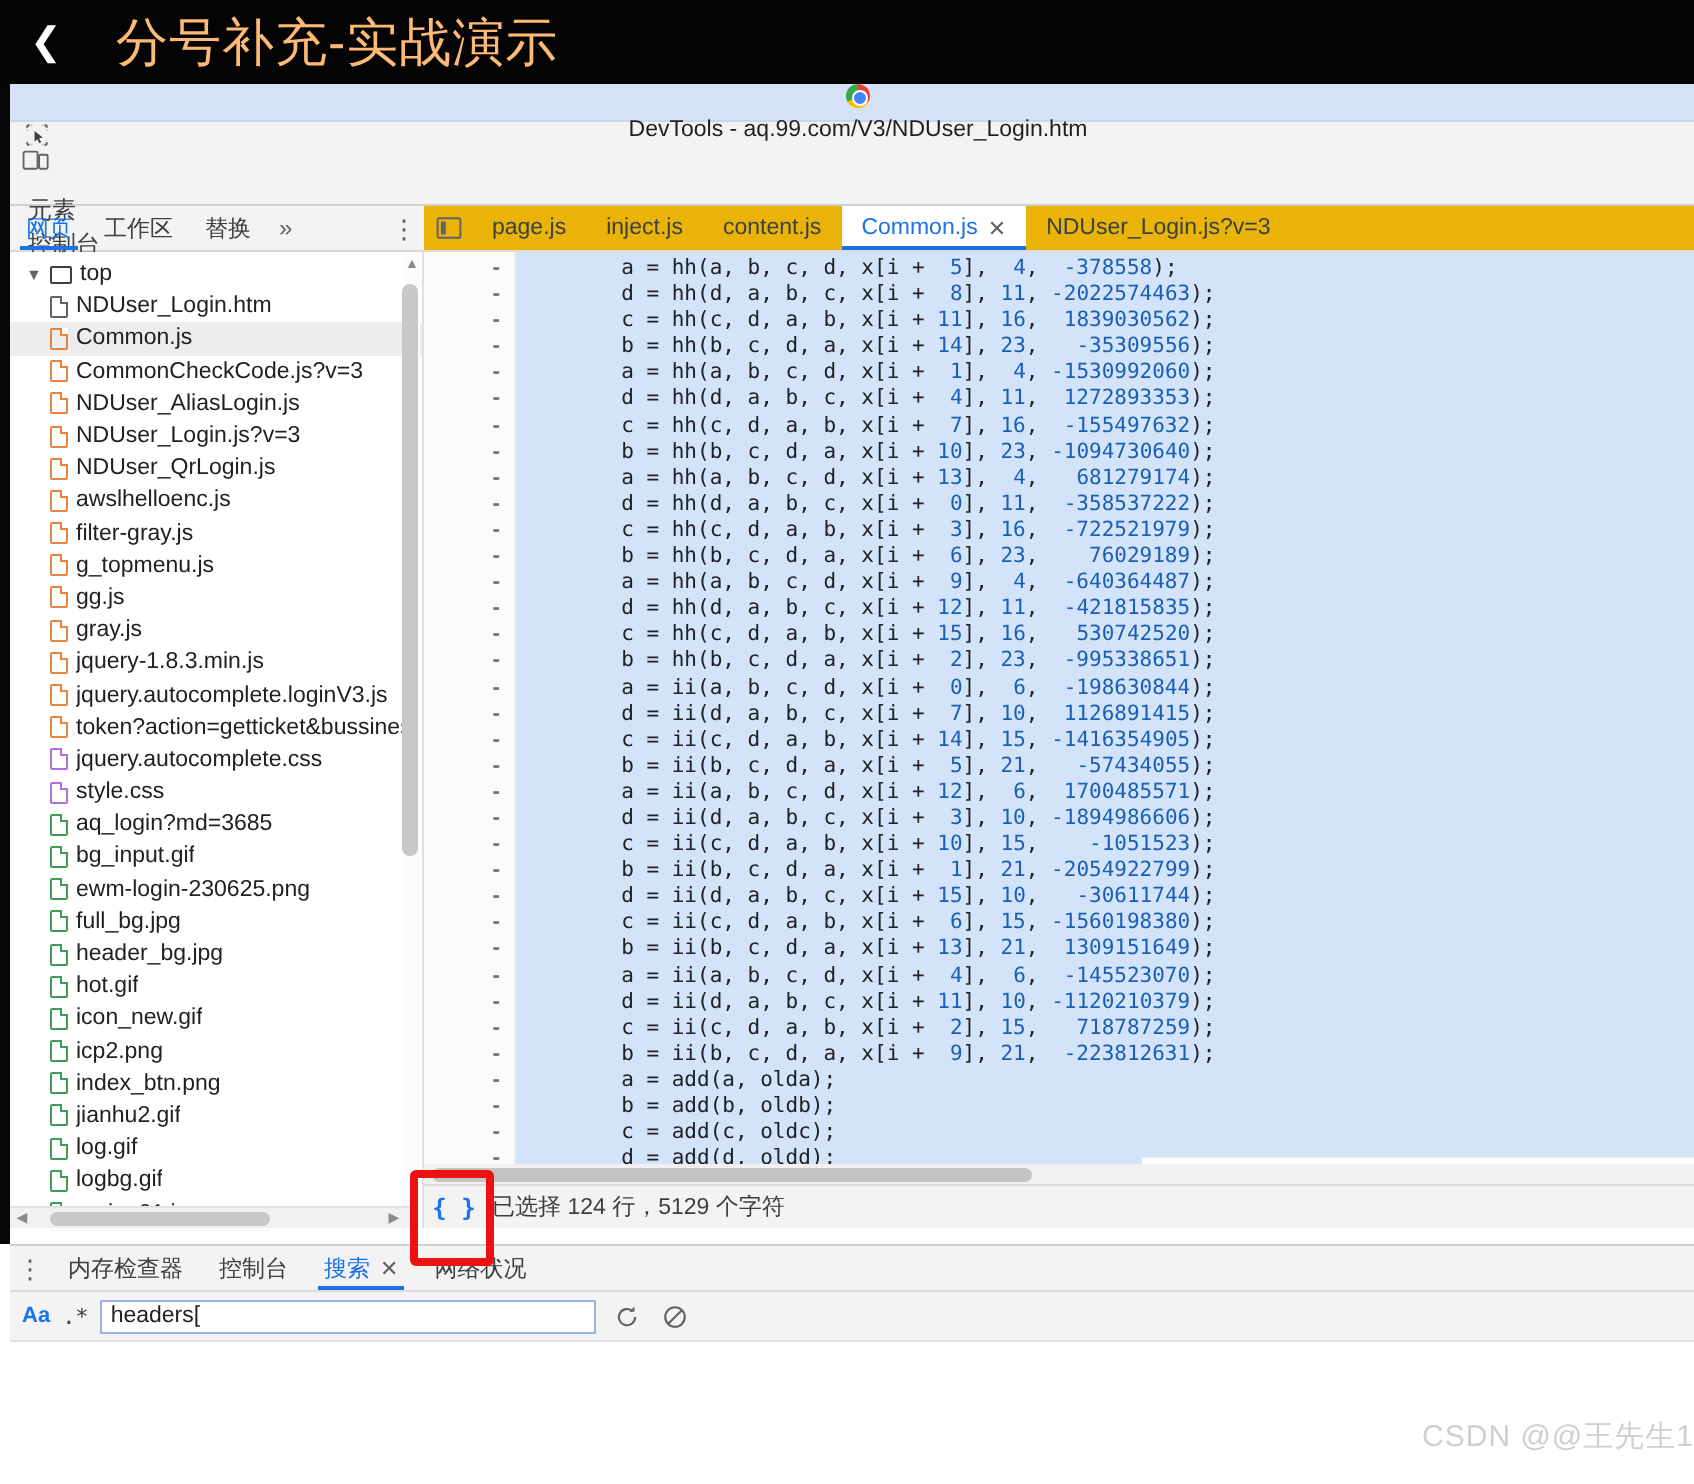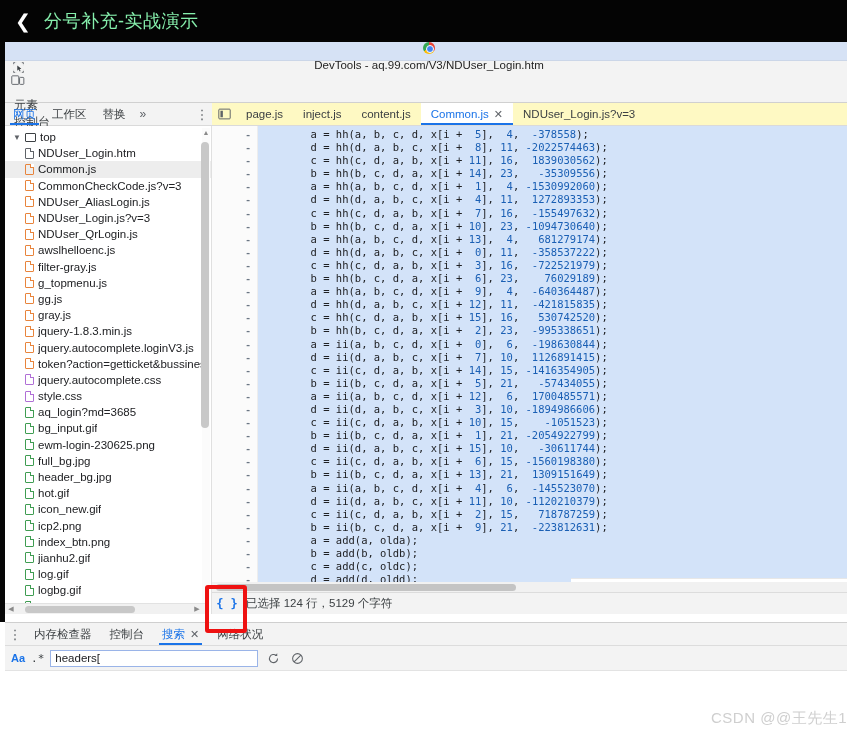--- a/index.html
+++ b/index.html
@@ -14,21 +14,21 @@
   
   .appbar {
     position: absolute; left: 0; top: 0; width: 847px; height: 42px;
     background: #040404; color: #ffffff;
     display: flex; align-items: center;
   }
   .appbar-back {
     width: 34px; height: 42px; display: flex; align-items: center;
     justify-content: center; font-size: 19px; color: #ffffff; padding-left: 12px;
   }
-  .appbar-title { font-size: 18px; color: #86efac; letter-spacing: 0.5px; margin-left: 10px; }
+  .appbar-title { font-size: 26px; color: #fdba74; letter-spacing: 0.5px; margin-left: 24px; }
 
   
   .leftframe {
     position:absolute; left:0; top:42px; width:5px; height:580px; background:#060606;
   }
 
   
   .devtools {
     position: absolute; left: 5px; top: 42px; width: 842px; height: 580px;
     background: #ffffff;
@@ -81,21 +81,21 @@
     display:flex; align-items:center; padding: 0 8px; font-size: 11.5px;
     color:#3c4043; position: relative; white-space: nowrap;
   }
   .sub-tab.active { color:#1a73e8; }
   .sub-tab.active::after {
     content:''; position:absolute; left:5px; right:5px; bottom:0; height:2px; background:#1a73e8;
   }
   .chev { font-size: 12px; color:#5f6368; padding: 0 6px; display:flex; align-items:center;}
   .kebab { width: 20px; display:flex; align-items:center; justify-content:center;
            color:#5f6368; font-size: 13px; letter-spacing:0; }
-  .editor-head { flex: 1; display:flex; align-items:stretch; background:#fef9c3; }
+  .editor-head { flex: 1; display:flex; align-items:stretch; background:#eab308; }
   .panel-toggle { width:24px; display:flex; align-items:center; justify-content:center; }
   .file-tab {
     display:flex; align-items:center; gap:5px; padding: 0 10px; font-size: 11.5px;
     color:#3c4043; position:relative; white-space:nowrap;
   }
   .file-tab.active { color:#1a73e8; background:#fff; }
   .file-tab.active::after {
     content:''; position:absolute; left:0; right:0; bottom:0; height:2px; background:#1a73e8;
   }
   .tab-close { font-size: 11px; color:#5f6368; }
@@ -213,21 +213,21 @@
   .drawer-tab.active::after {
     content:''; position:absolute; left:6px; right:6px; bottom:0; height:2px; background:#1a73e8;
   }
   .search-toolbar {
     height: 25px; display:flex; align-items:center; gap:6px; padding: 0 6px;
     background:#f3f3f3; border-bottom:1px solid #e3e3e3;
   }
   .tool-aa { color:#1a73e8; font-weight:700; font-size:11px; }
   .tool-regex { color:#3c4043; font-family:"DejaVu Sans Mono", monospace; font-size:11px;}
   .search-input {
-    width: 208px; height: 17px; border:1px solid #9ab4e8; background:#fff;
+    width: 248px; height: 17px; border:1px solid #9ab4e8; background:#fff;
     font-size:11.5px; padding: 0 4px; color:#202124; outline:none;
     font-family:"Liberation Sans", sans-serif;
   }
   .icon-btn { width:18px; height:18px; display:flex; align-items:center; justify-content:center; color:#5f6368;}
   .drawer-results { height: 28px; background:#ffffff; }
 
   
   .annot {
     position:absolute; left:205px; top:585px; width:42px; height:48px;
     border: 4px solid #ee1111; border-radius:3px; pointer-events:none; z-index: 50;

